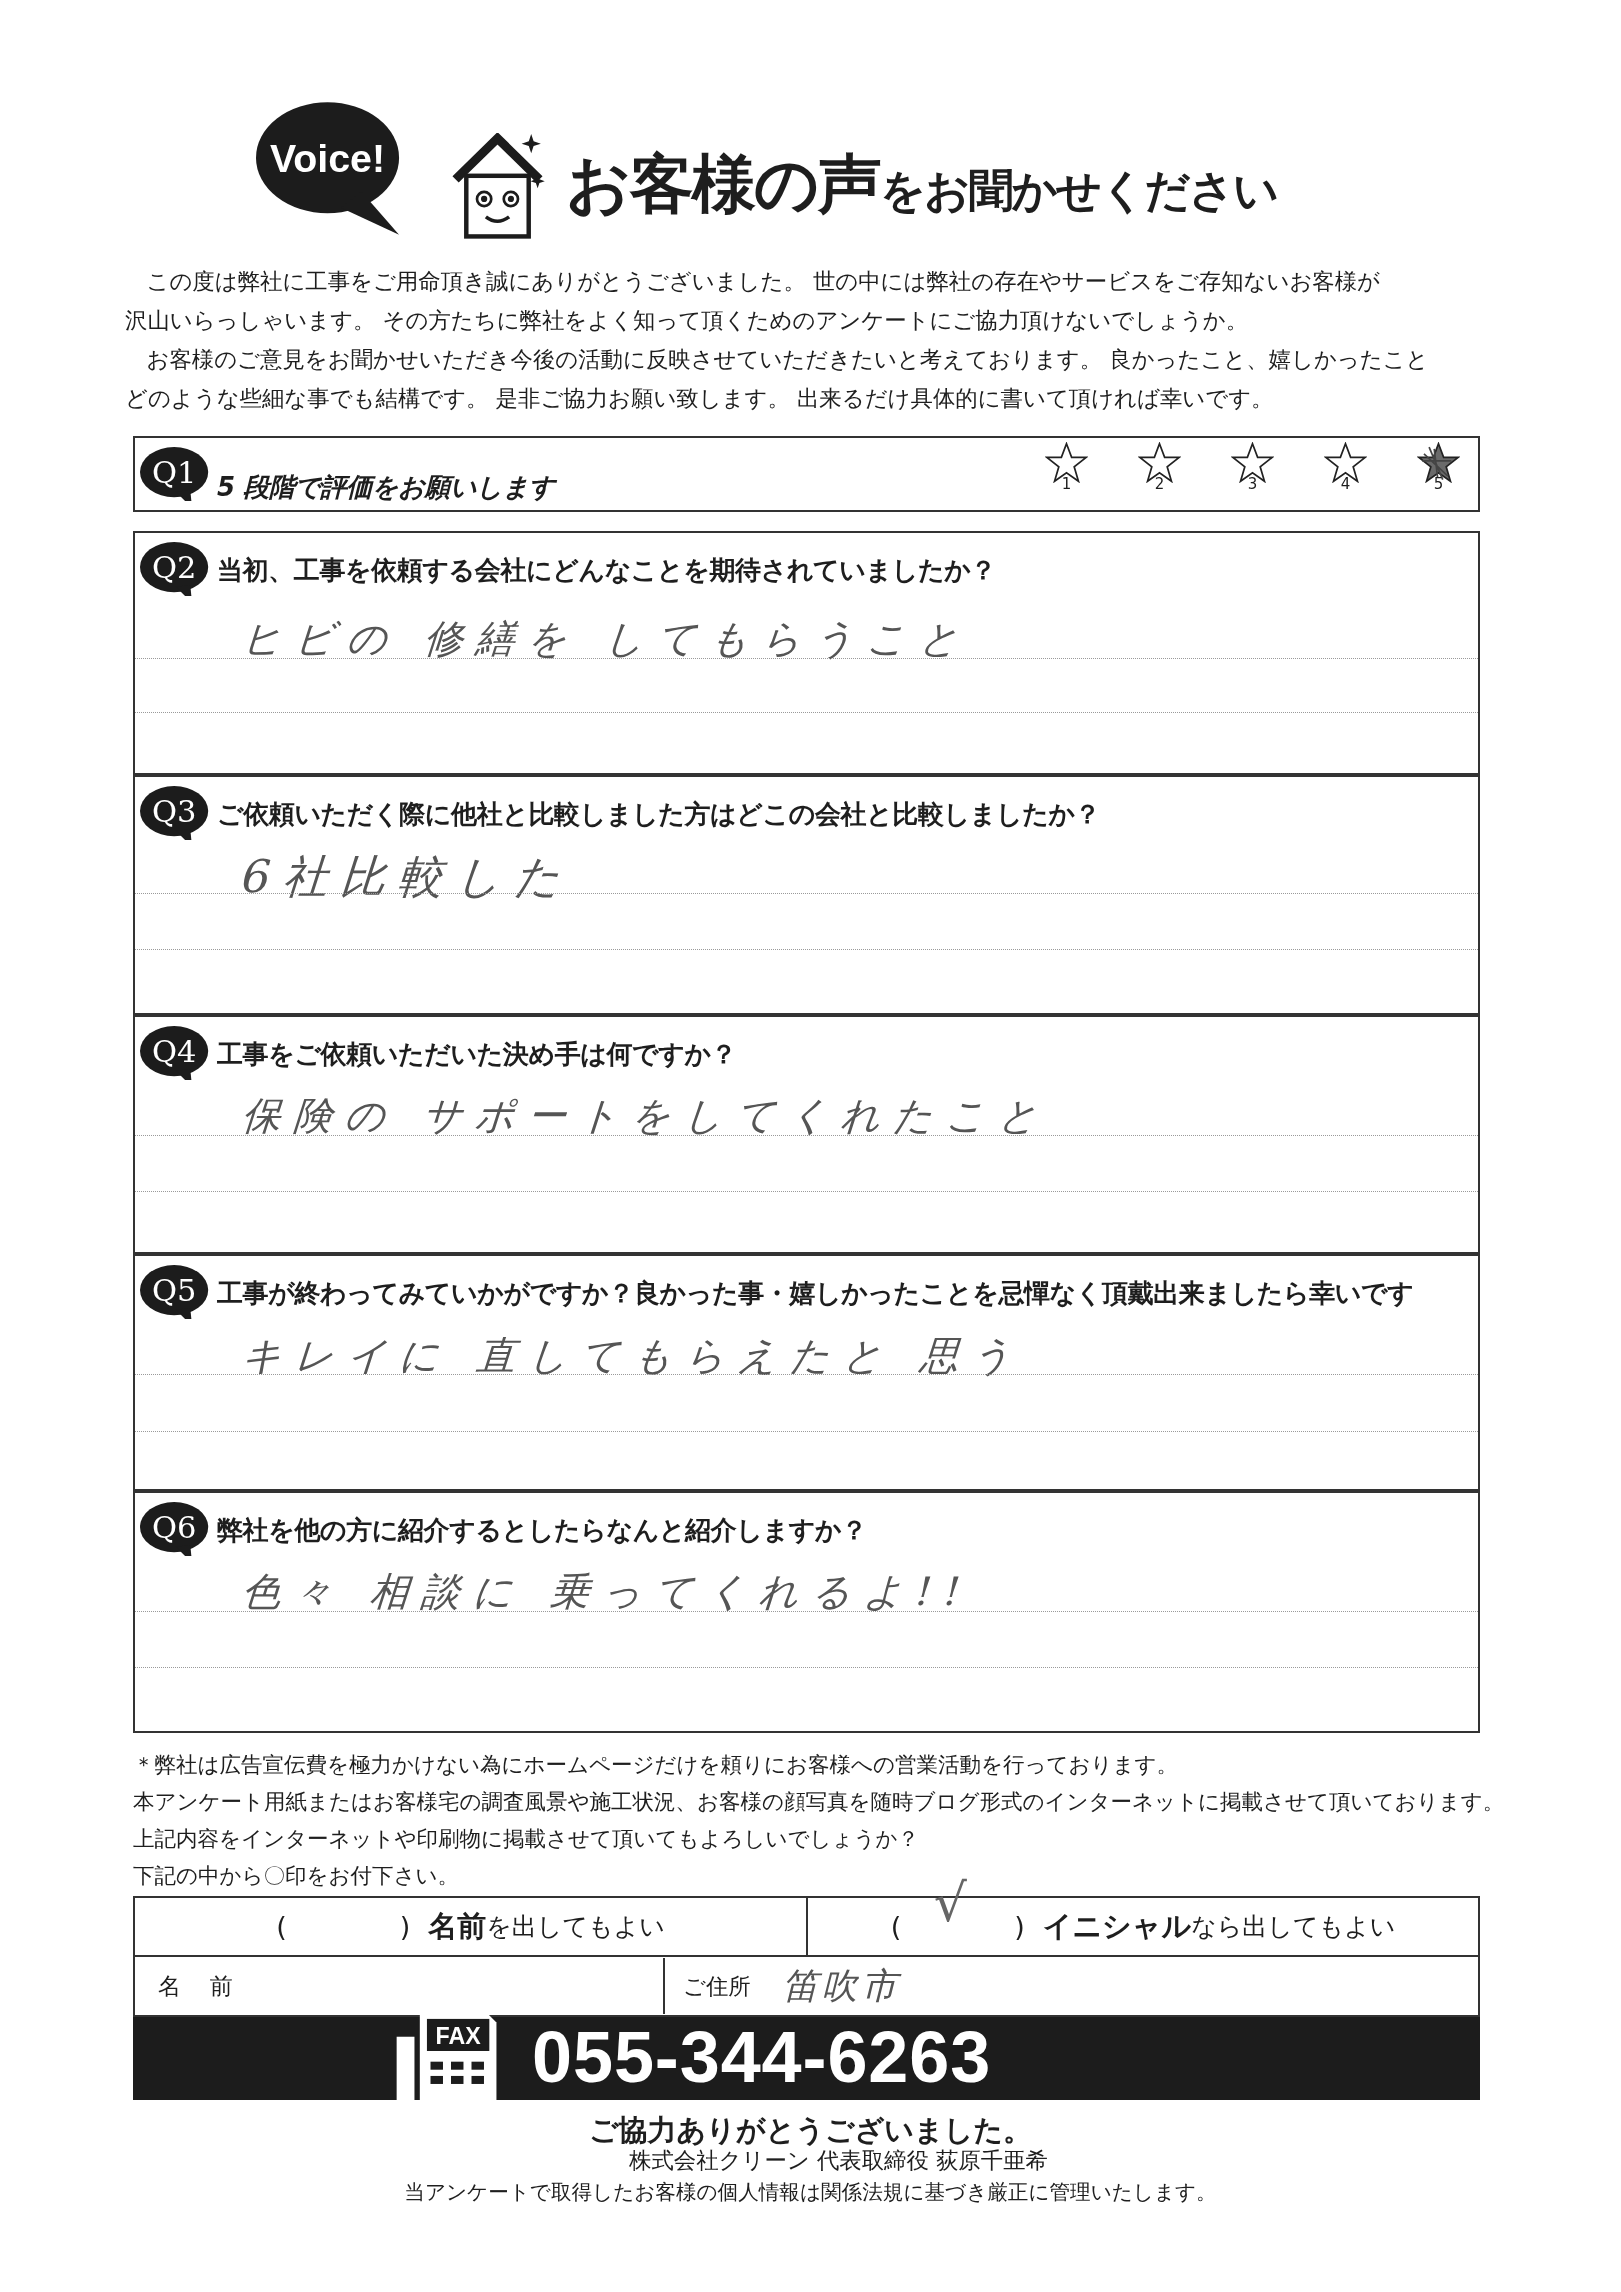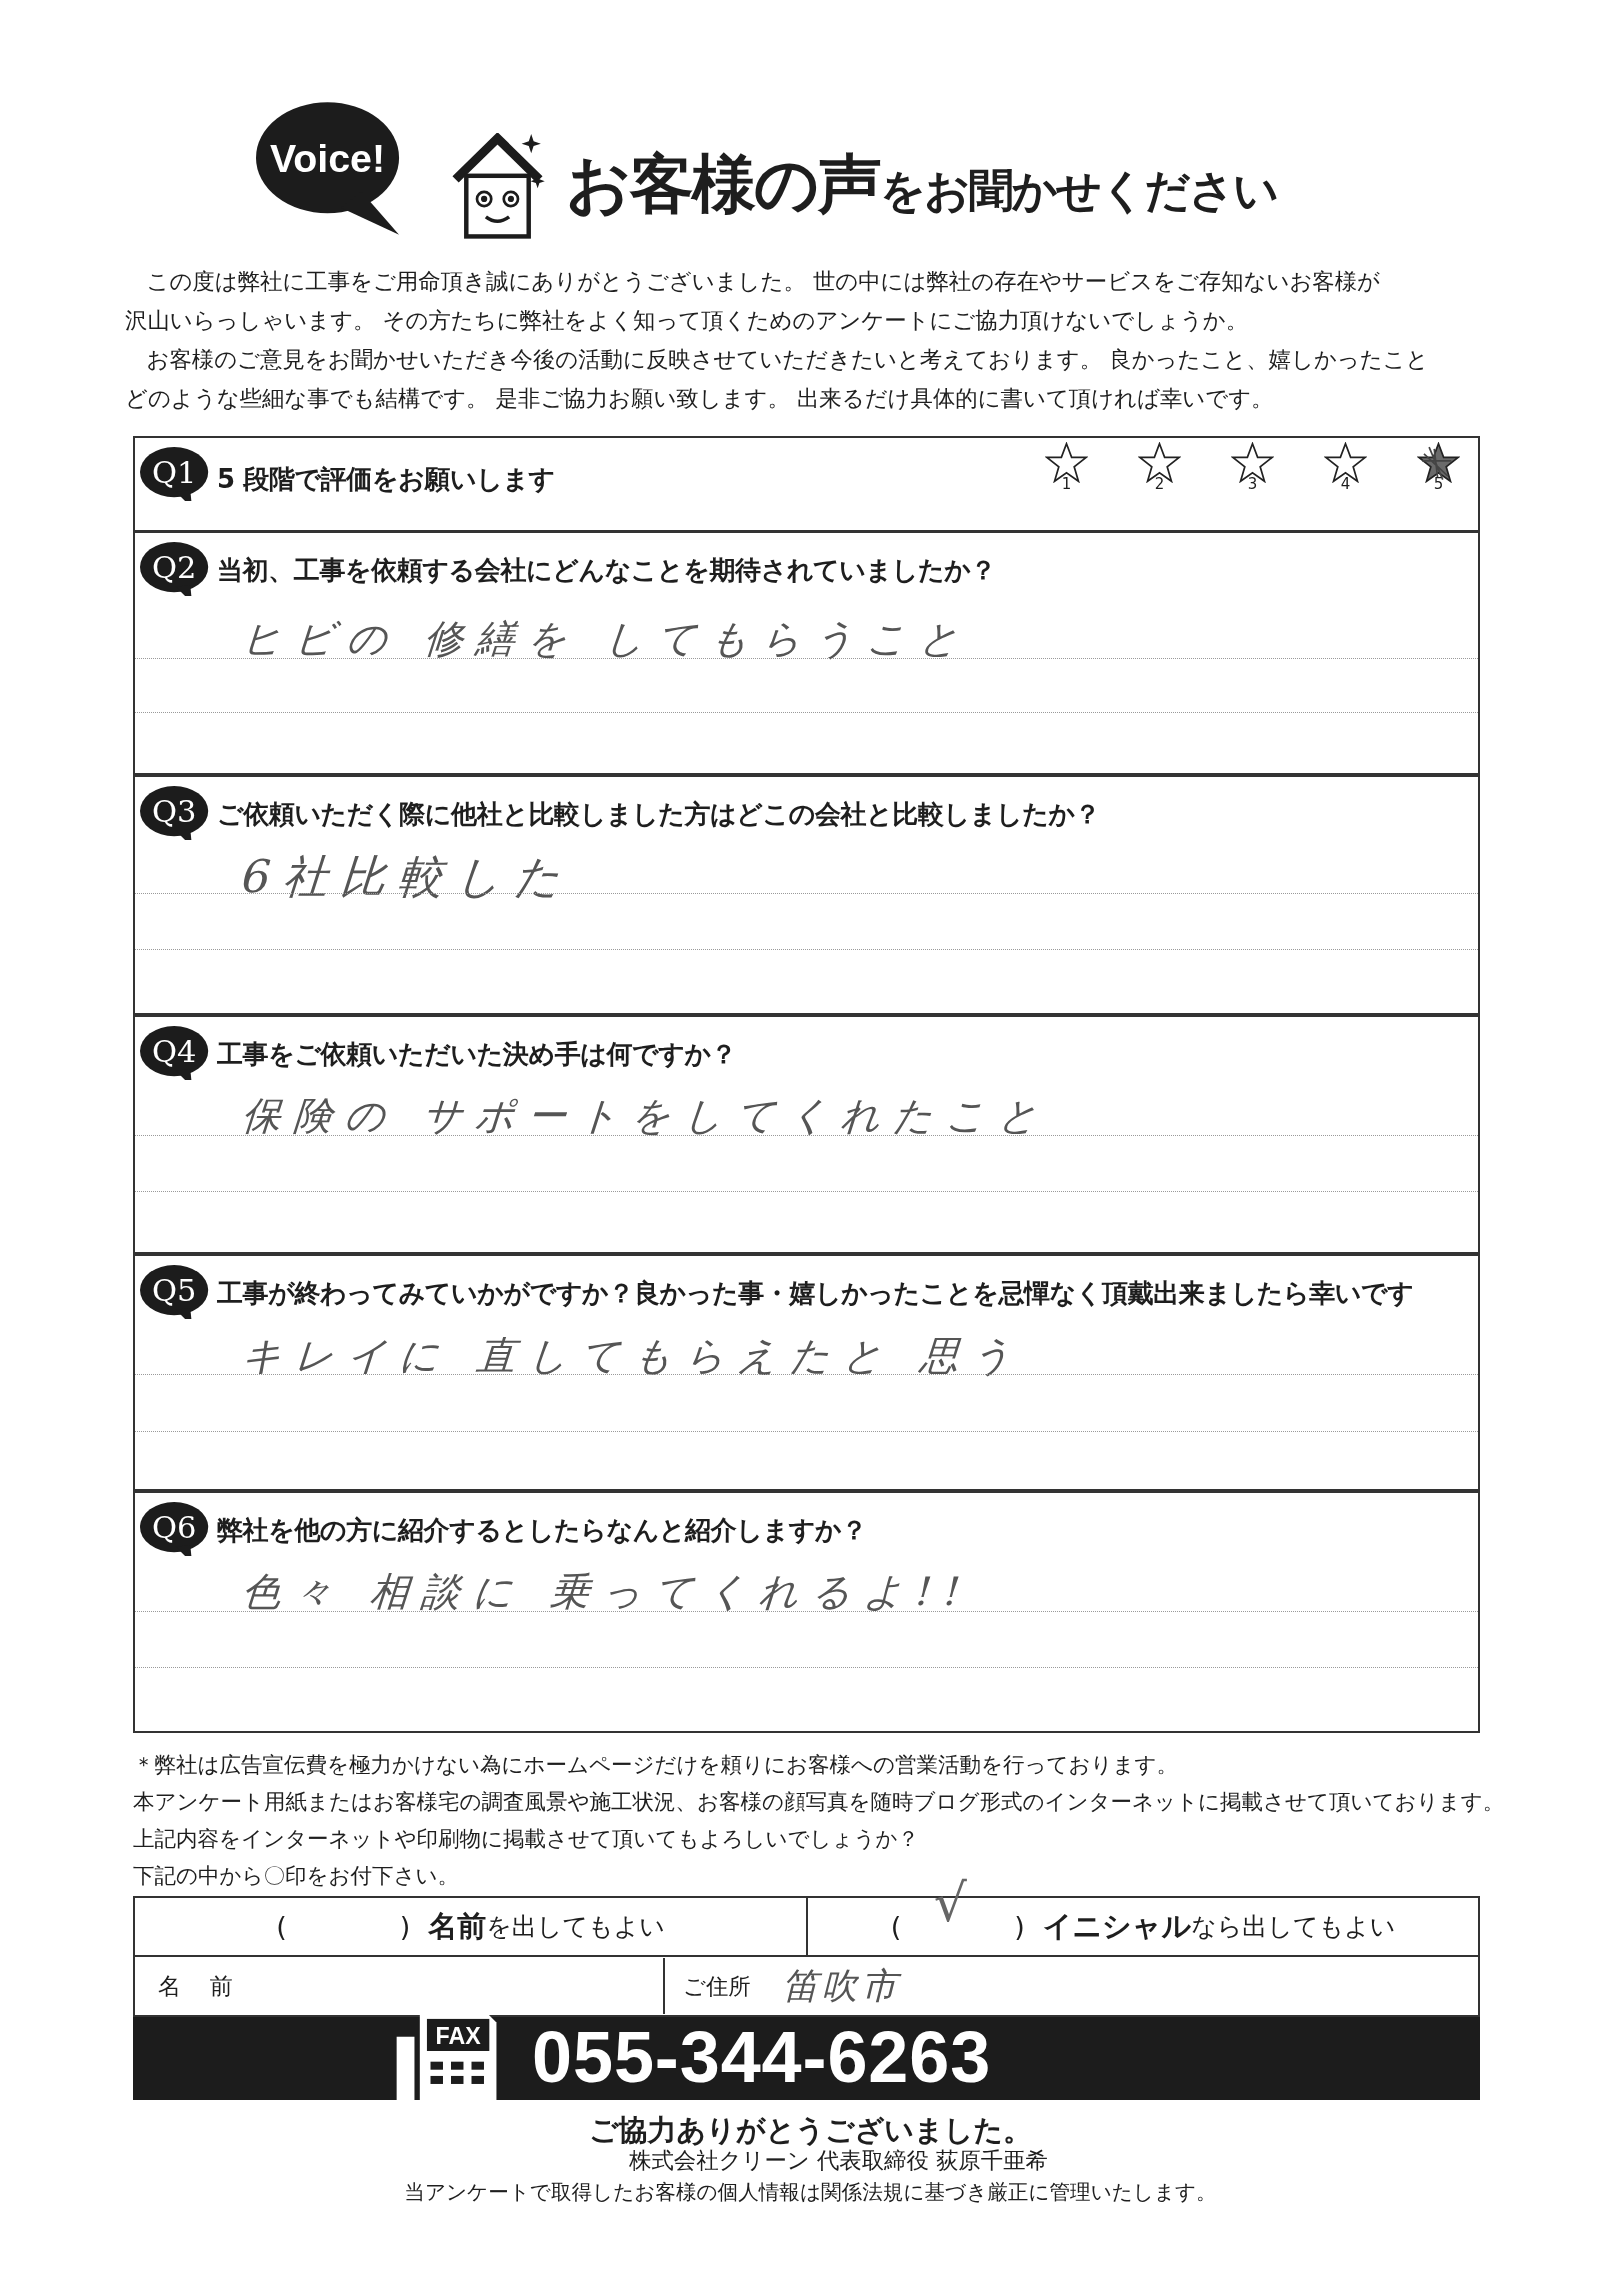--- a/index.html
+++ b/index.html
@@ -87,27 +87,27 @@
   <span class="big">お客様の</span><span class="big">声</span><span class="small">をお聞かせください</span>
 </div>
 
 <div class="abs intro">
   <p class="indent">この度は弊社に工事をご用命頂き誠にありがとうございました。 世の中には弊社の存在やサービスをご存知ないお客様が</p>
   <p>沢山いらっしゃいます。 その方たちに弊社をよく知って頂くためのアンケートにご協力頂けないでしょうか。</p>
   <p class="indent">お客様のご意見をお聞かせいただき今後の活動に反映させていただきたいと考えております。 良かったこと、嬉しかったこと</p>
   <p>どのような些細な事でも結構です。 是非ご協力お願い致します。 出来るだけ具体的に書いて頂ければ幸いです。</p>
 </div>
 
-<div class="qbox" style="top:436px;height:96px;">
+<div class="qbox" style="top:436px;height:76px;">
   <svg class="qbadge" viewBox="0 0 78 62">
     <ellipse cx="38" cy="30" rx="38" ry="28" fill="#1c1c1c"></ellipse>
     <path d="M40 52 L58 70 L56 50 Z" fill="#1c1c1c"></path>
     <text x="38" y="42" text-anchor="middle" font-family="DejaVu Serif, serif" font-size="34" fill="#fff">Q1</text>
   </svg>
-  <div class="qtext" style="top:24px;">5 段階で評価をお願いします</div>
+  <div class="qtext" style="top:32px;font-style:italic;">5 段階で評価をお願いします</div>
   <div class="stars">
     <div class="star">
       <svg viewBox="0 0 50 48">
           <path d="M25 2 L31 18 L48 18 L34 29 L39 46 L25 36 L11 46 L16 29 L2 18 L19 18 Z" fill="#fff" stroke="#222" stroke-width="2"></path>
         </svg>
       <span class="star-num">1</span>
     </div>
     <div class="star">
       <svg viewBox="0 0 50 48">
           <path d="M25 2 L31 18 L48 18 L34 29 L39 46 L25 36 L11 46 L16 29 L2 18 L19 18 Z" fill="#fff" stroke="#222" stroke-width="2"></path>

